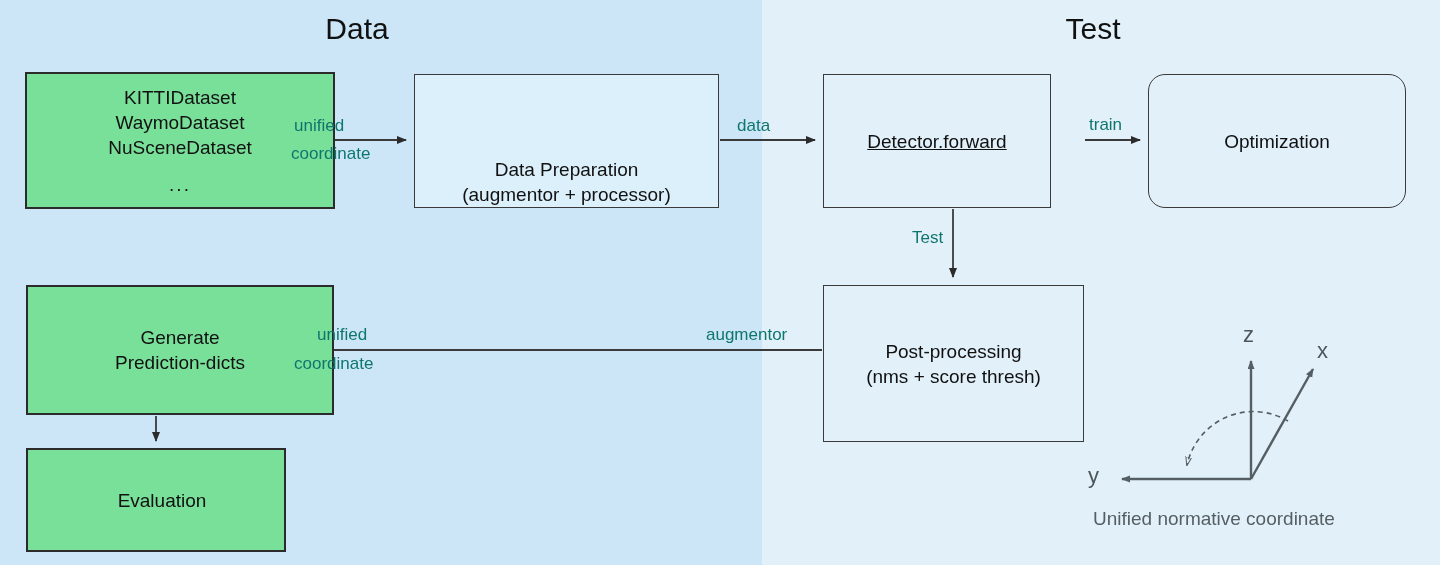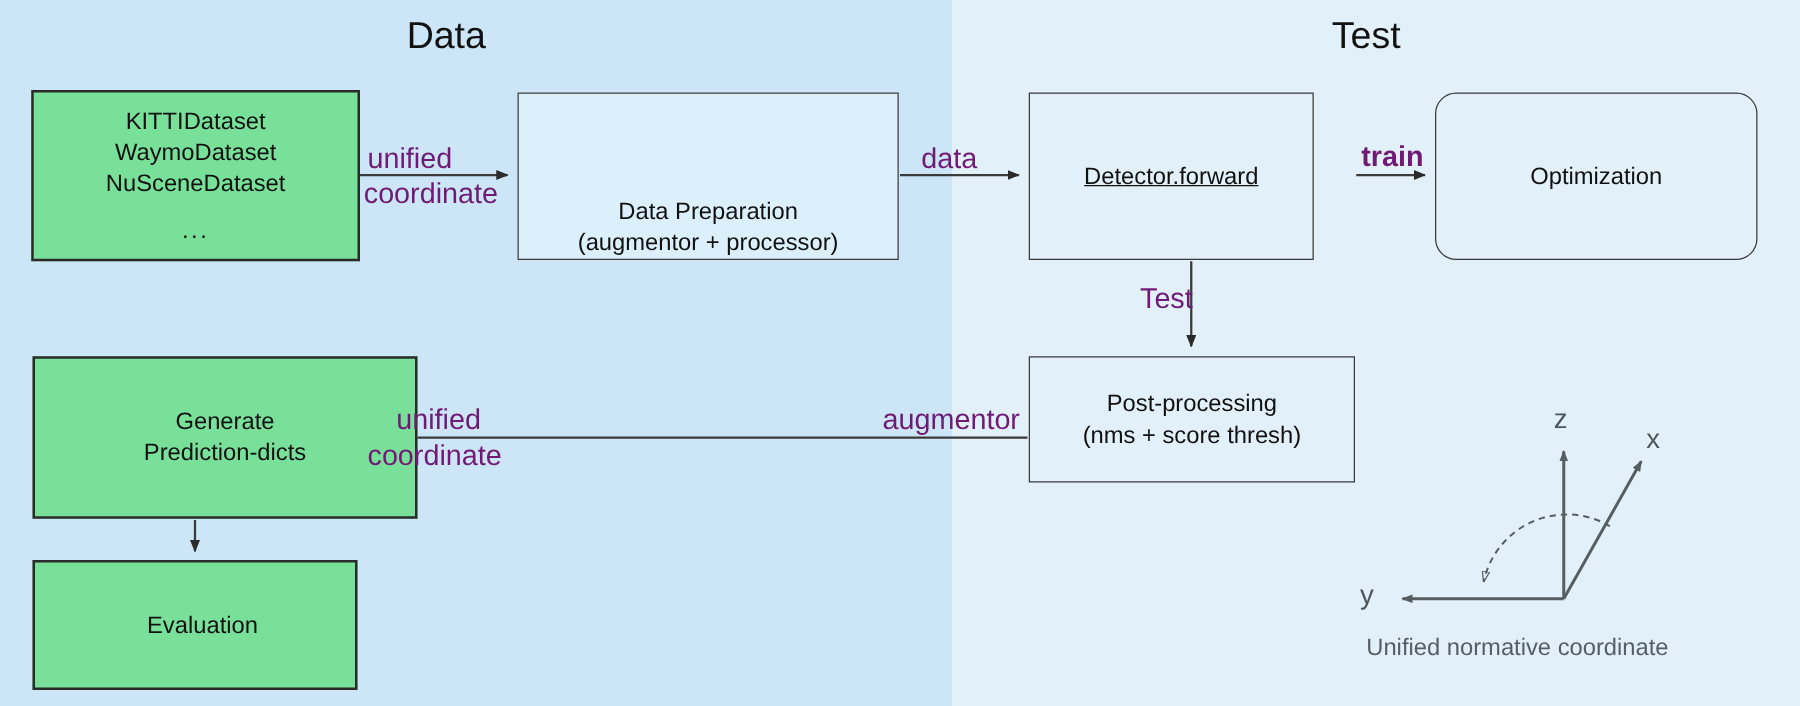--- a/index.html
+++ b/index.html
@@ -59,36 +59,36 @@
     border: 2.5px solid #2b2b2b;
   }
   .node.plain {
     background: #dcf0fb;
     border: 1.8px solid #3a3a3a;
   }
   .node.plain.model {
     background: #e2f0fa;
   }
 
-  #node-datasets  { left: 25px;  top: 72px;  width: 263px; height: 137px; }
+  #node-datasets  { left: 25px;  top: 72px;  width: 310px; height: 137px; }
   #node-dataprep  { left: 414px; top: 74px;  width: 305px; height: 134px; justify-content: flex-end; }
   #node-detector  { left: 823px; top: 74px;  width: 228px; height: 134px; text-decoration: underline; }
   #node-optim     { left: 1148px;top: 74px;  width: 258px; height: 134px; border-radius: 17px; }
-  #node-postproc  { left: 823px; top: 285px; width: 261px; height: 101px; justify-content: center; }
+  #node-postproc  { left: 823px; top: 285px; width: 261px; height: 157px; justify-content: center; }
   #node-genpred   { left: 26px;  top: 285px; width: 308px; height: 130px; }
   #node-eval      { left: 26px;  top: 448px; width: 260px; height: 104px; padding-left: 12px; }
 
   .node .line { display: block; }
   .node .ellipsis { display: block; margin-top: 12px; letter-spacing: 2px; }
 
   .edge-label {
     position: absolute;
-    font-size: 23px;
+    font-size: 17px;
     line-height: 22px;
-    color: #701a75;
+    color: #0f766e;
     white-space: nowrap;
   }
 
   svg#wires {
     position: absolute;
     left: 0; top: 0;
     width: 1440px; height: 565px;
     pointer-events: none;
   }
 
@@ -189,21 +189,21 @@
 
   <div class="node green" id="node-eval">
     <span class="line">Evaluation</span>
   </div>
 
   <div class="edge-label" style="left:294px; top:115px;">unified</div>
   <div class="edge-label" style="left:291px; top:143px;">coordinate</div>
 
   <div class="edge-label" style="left:737px; top:115px;">data</div>
 
-  <div class="edge-label" style="left:1089px; top:114px;font-weight:bold;">train</div>
+  <div class="edge-label" style="left:1089px; top:114px;">train</div>
 
   <div class="edge-label" style="left:884px; top:227px;margin-left:28px;">Test</div>
 
   <div class="edge-label" style="left:706px; top:324px;">augmentor</div>
   <div class="edge-label" style="left:317px; top:324px;">unified</div>
   <div class="edge-label" style="left:294px; top:353px;">coordinate</div>
 
   <div class="axis-letter" id="axis-z">z</div>
   <div class="axis-letter" id="axis-x">x</div>
   <div class="axis-letter" id="axis-y">y</div>

